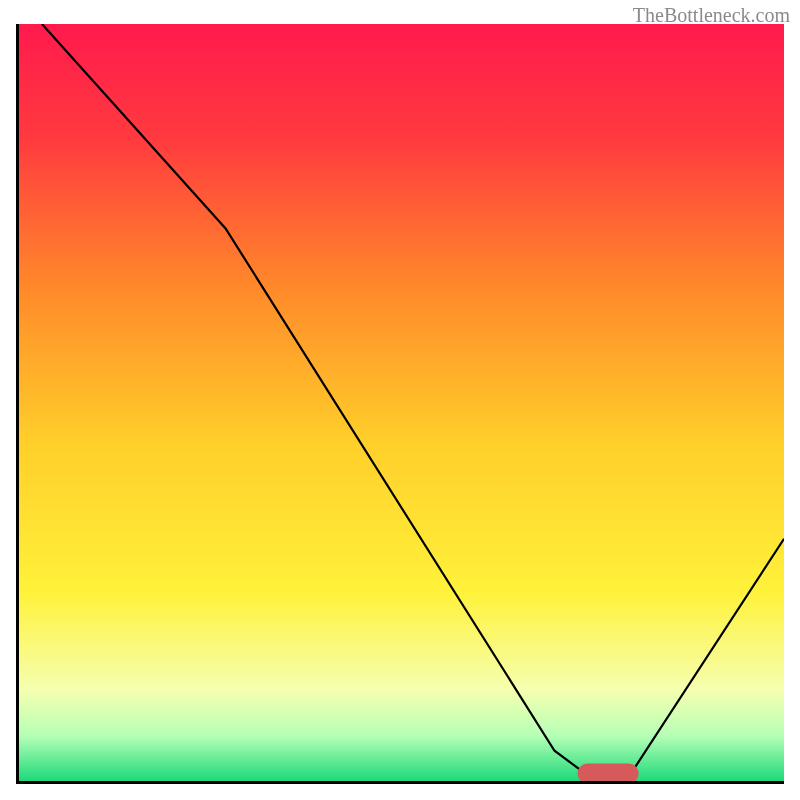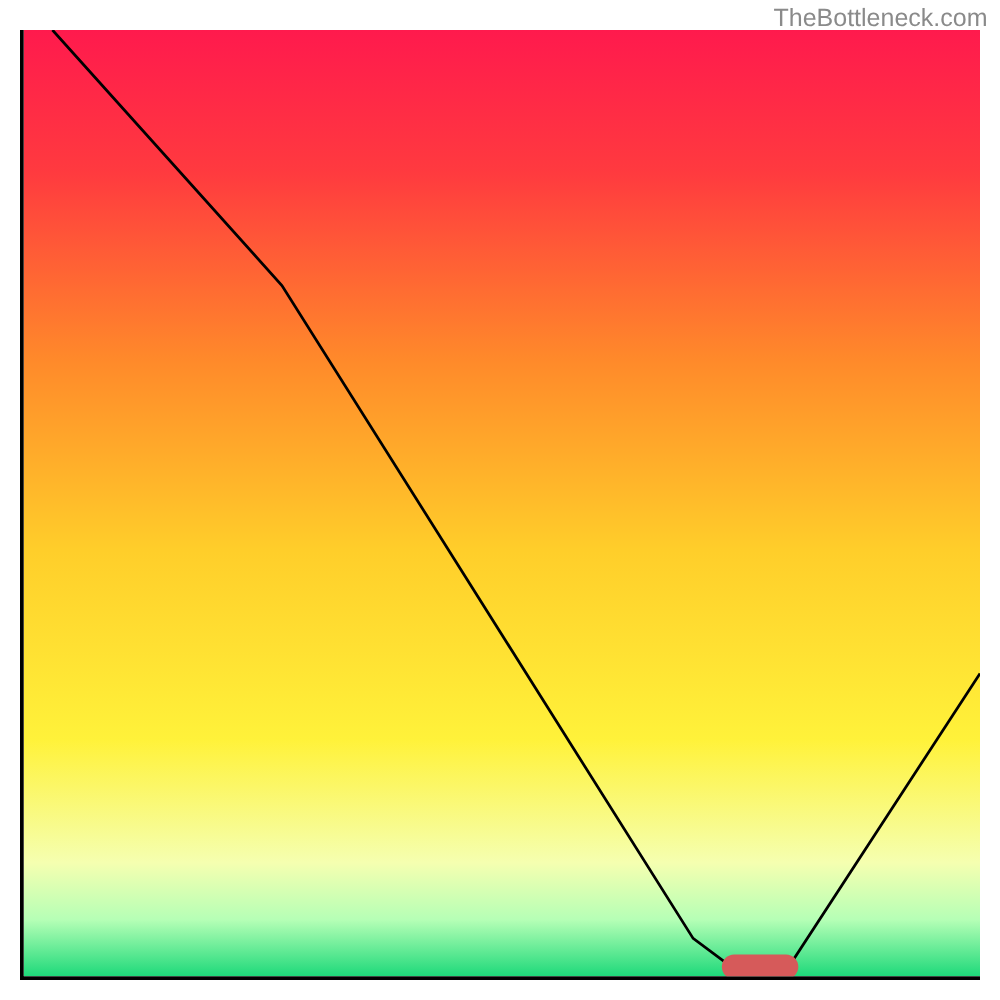--- a/index.html
+++ b/index.html
@@ -10,21 +10,21 @@
     position: relative;
     font-family: Arial, sans-serif;
     background: #ffffff;
   }
   .watermark {
     position: absolute;
     top: 4px;
     right: 10px;
     font-size: 20px;
     color: #8a8a8a;
-    font-family: Liberation Sans, sans-serif;
+    font-family: Liberation Serif, serif;
     z-index: 10;
   }
   .plot-frame {
     position: absolute;
     left: 16px;
     top: 24px;
     width: 768px;
     height: 760px;
     border-left: 3px solid #000;
     border-bottom: 3px solid #000;

